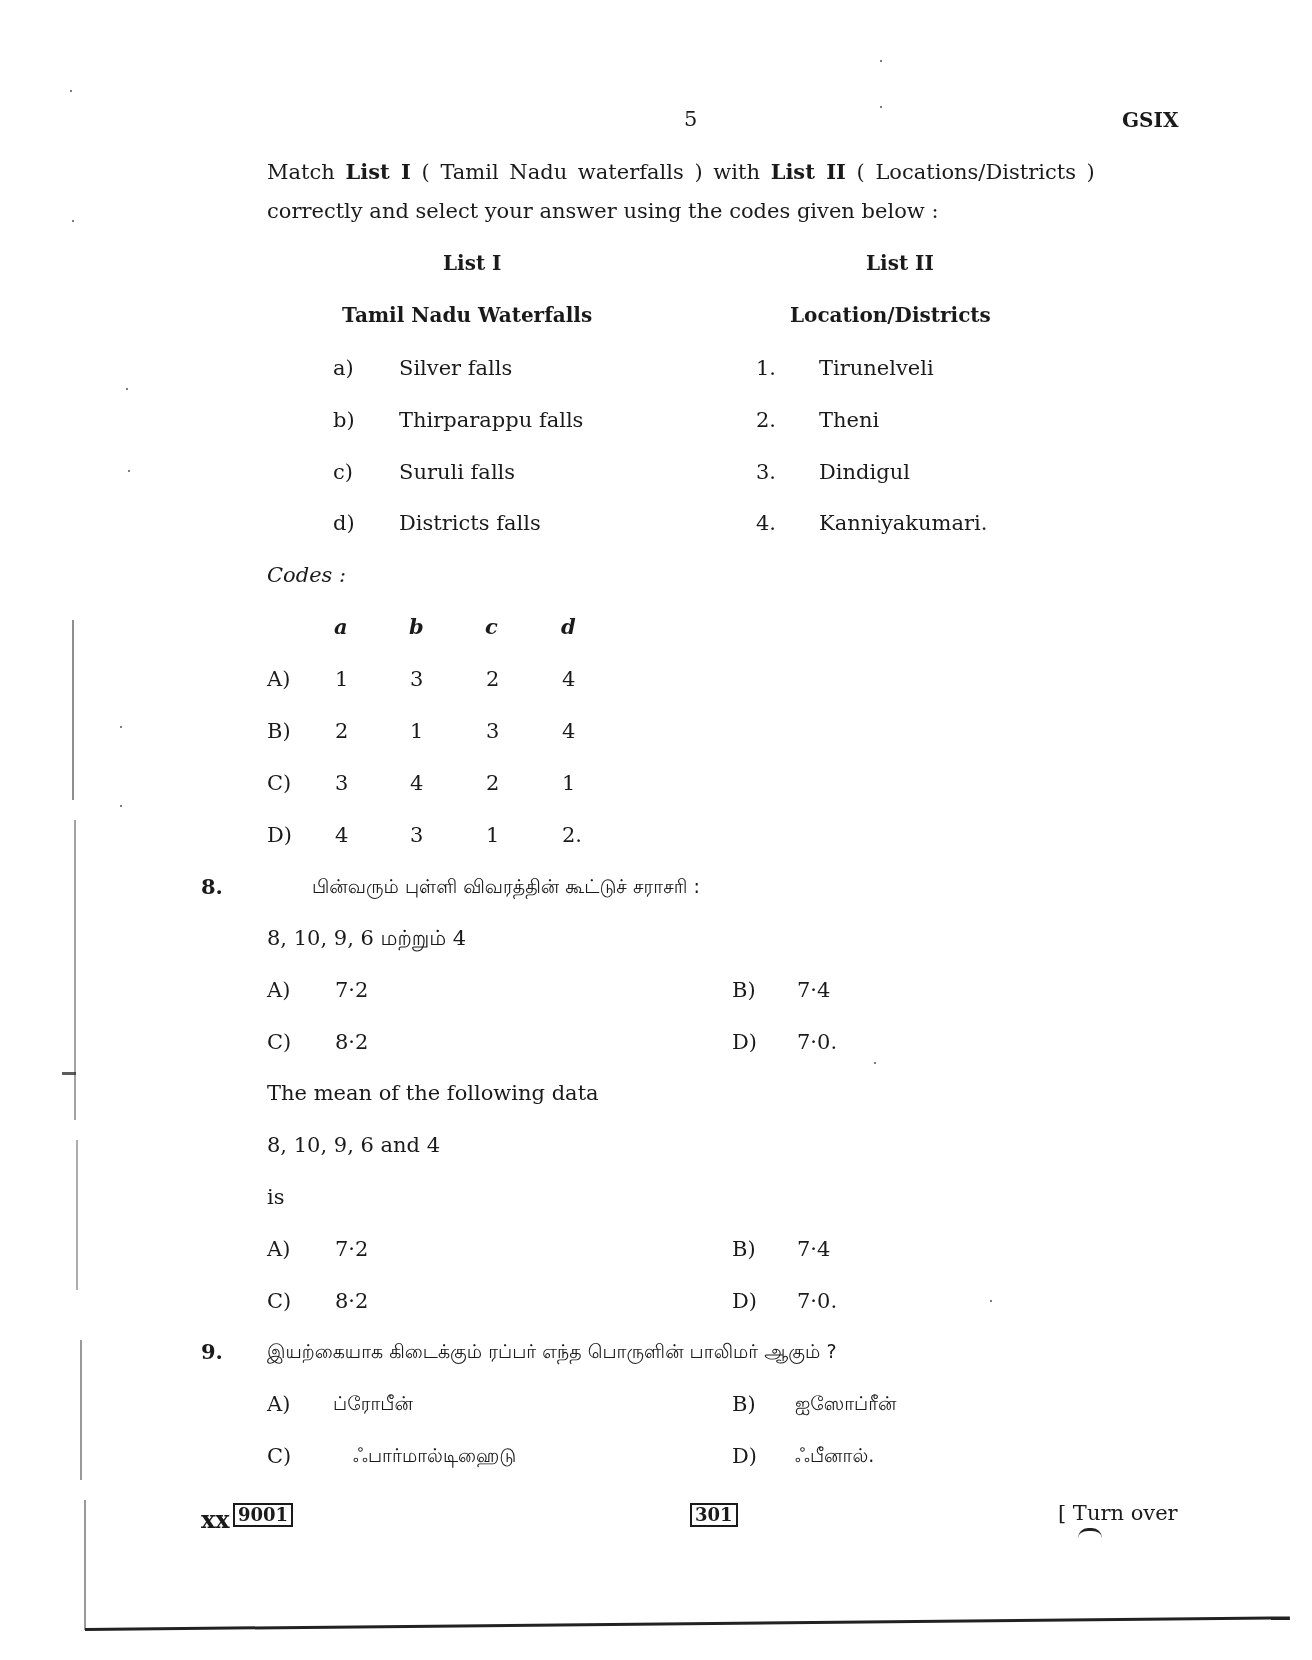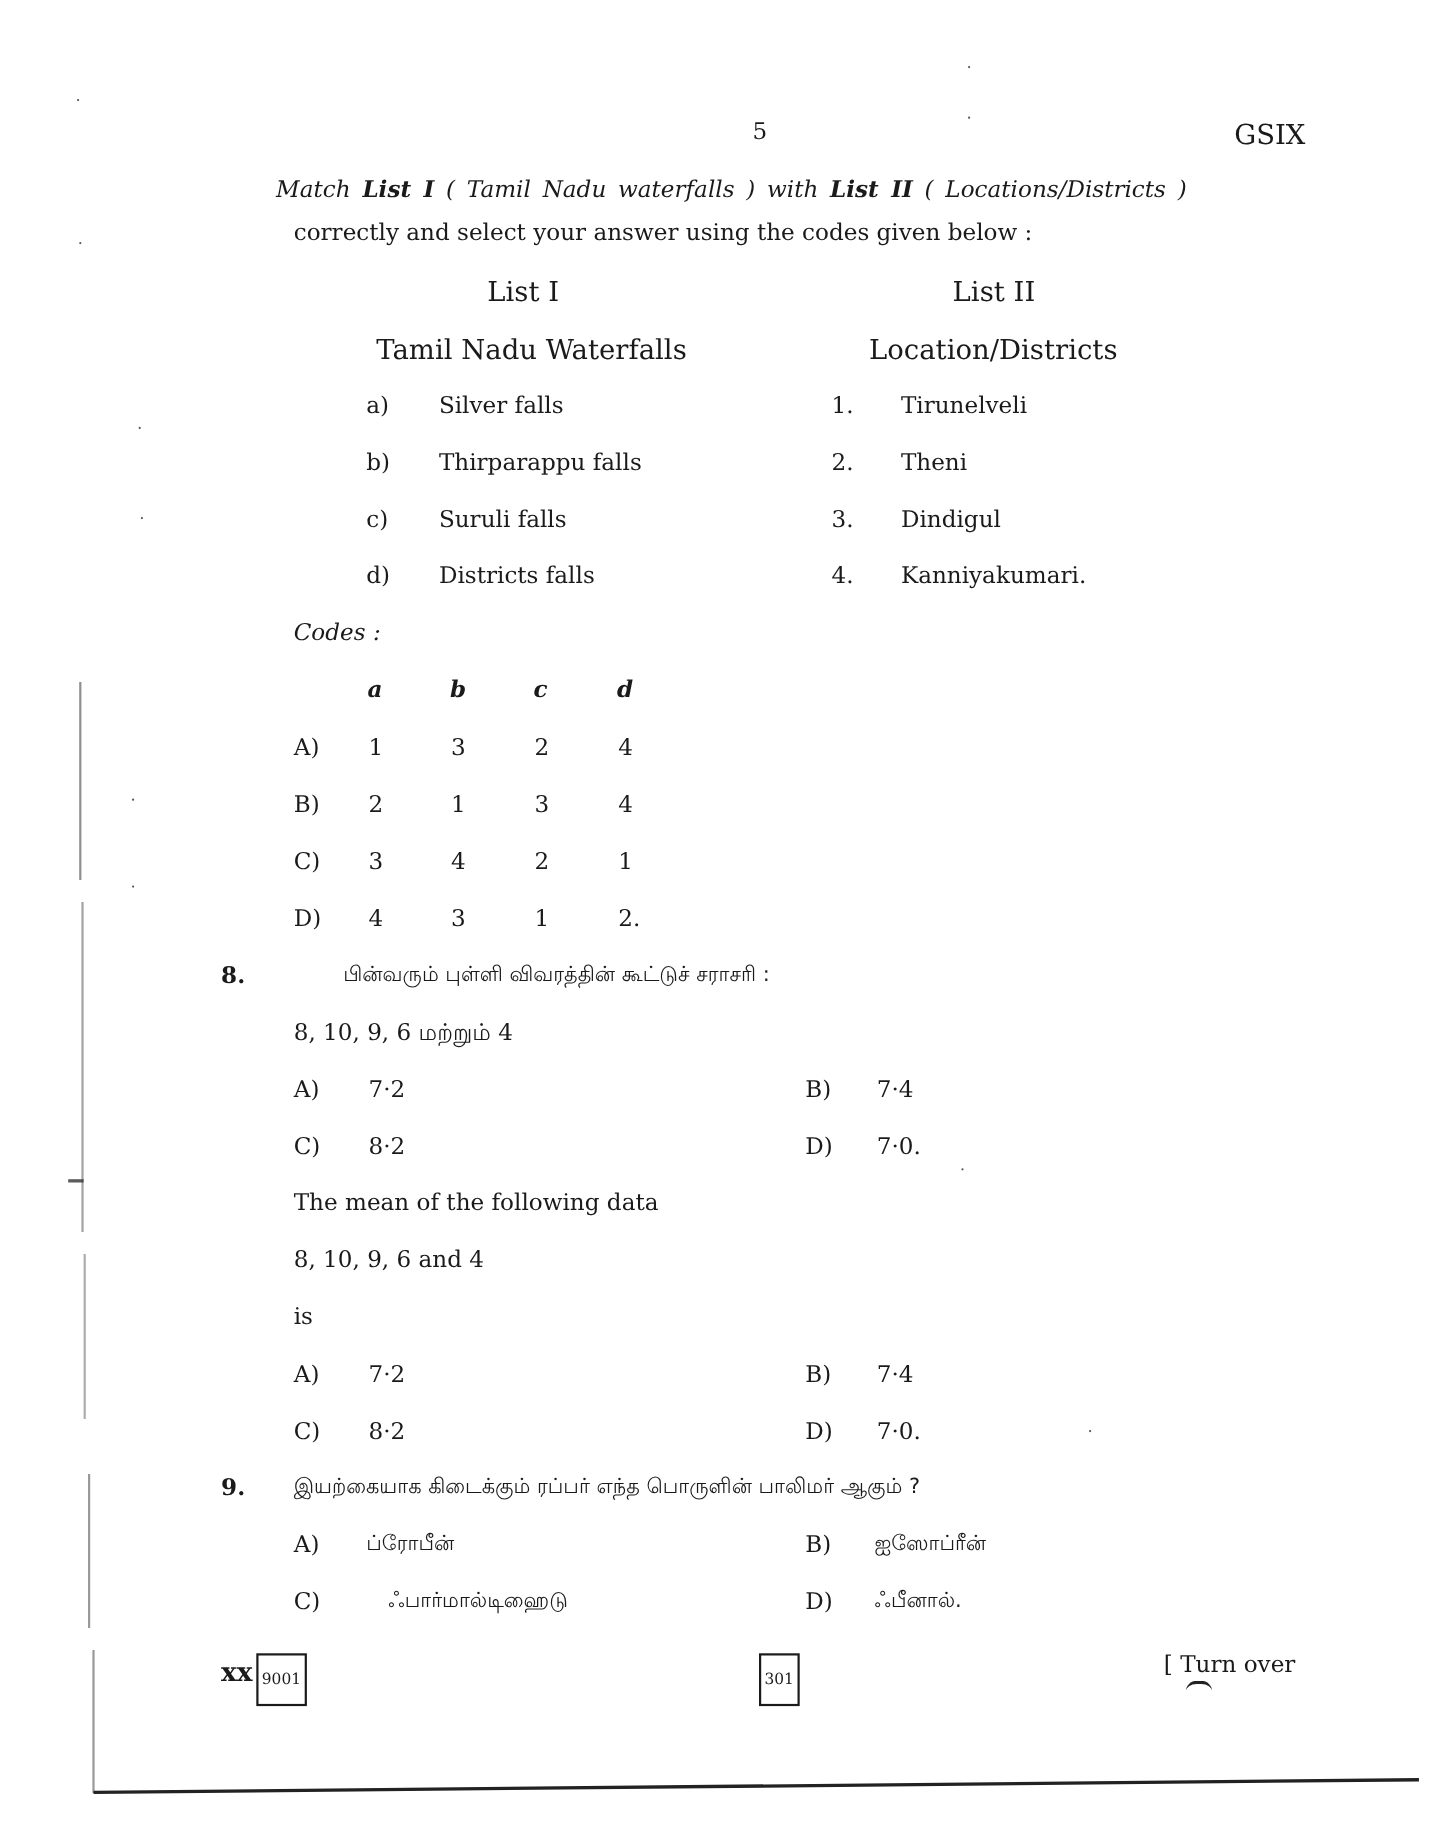--- a/index.html
+++ b/index.html
@@ -5,34 +5,34 @@
   html, body { margin: 0; padding: 0; }
   body {
     width: 1312px; height: 1660px; position: relative; overflow: hidden;
     background: #ffffff; color: #1a1a1a;
     font-family: "DejaVu Serif", "Liberation Serif", serif;
   }
   .abs { position: absolute; white-space: nowrap; }
   .txt { font-size: 21px; line-height: 26px; }
   .bold { font-weight: bold; }
   .ital { font-style: italic; }
-  .hdr { font-size: 25px; font-weight: normal; }
+  .hdr { font-size: 20px; font-weight: bold; }
   .tamil { font-family: "DejaVu Sans", "Liberation Sans", sans-serif; font-size: 19px; }
-  .boxed { border: 2px solid #1a1a1a; padding: 12px 3px; font-weight: normal; font-size: 14px; line-height: 20px; }
+  .boxed { border: 2px solid #1a1a1a; padding: 0 3px; font-weight: bold; font-size: 18px; line-height: 20px; }
   .margin-line { position: absolute; background: #333; }
   .bottom-edge { position: absolute; left: 85px; top: 1628px; width: 1205px; height: 3px; background: #222; transform: rotate(-0.55deg); transform-origin: left center; }
   .speck { position: absolute; width: 2px; height: 2px; background: #555; border-radius: 50%; }
 </style>
 </head>
 <body>
 
 <div class="abs txt" style="left:684px; top:106px;">5</div>
 <div class="abs hdr" style="left:1122px; top:108px;">GSIX</div>
 
-<div class="abs txt" style="left:251px; top:159px; word-spacing:4px;font-style:italic;">
+<div class="abs txt" style="left:267px; top:159px; word-spacing:4px;">
   <span>Match </span><span class="bold">List I</span><span> ( Tamil Nadu waterfalls ) with </span><span class="bold">List II</span><span> ( Locations/Districts )</span>
 </div>
 <div class="abs txt" style="left:267px; top:198px;">correctly and select your answer using the codes given below :</div>
 
 <div class="abs hdr" style="left:443px; top:251px;">List I</div>
 <div class="abs hdr" style="left:866px; top:251px;">List II</div>
 <div class="abs hdr" style="left:342px; top:303px;">Tamil Nadu Waterfalls</div>
 <div class="abs hdr" style="left:790px; top:303px;">Location/Districts</div>
 
 <div class="abs txt" style="left:333px; top:355px;">a)</div>

